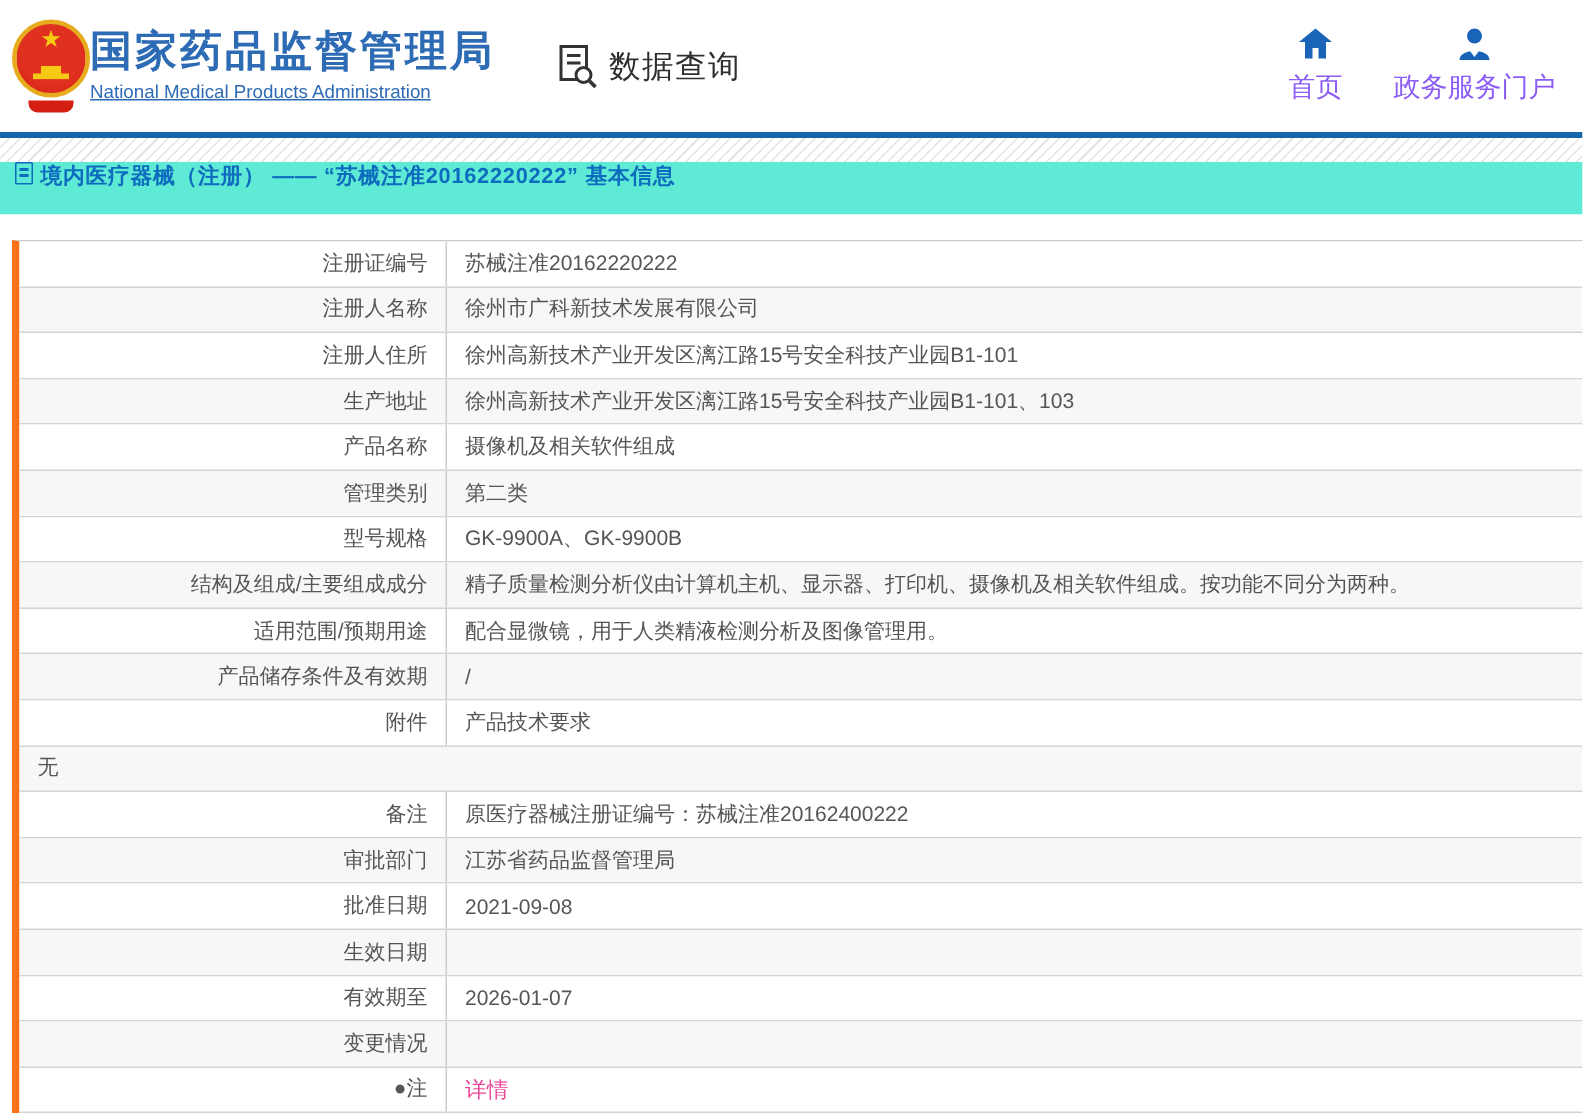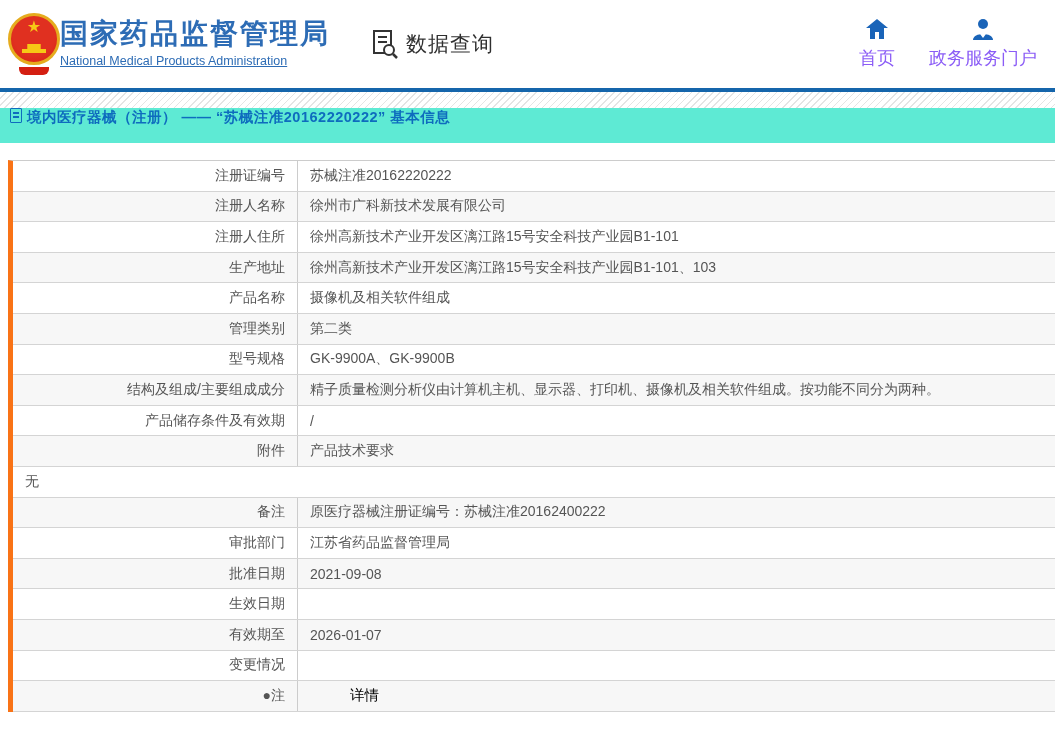--- a/index.html
+++ b/index.html
@@ -51,21 +51,21 @@
   .gap { height:17px; background:#fff; }
   .info-table { margin-left:8px; width:calc(100% - 8px);
     border-top:1px solid #cccccc; border-left:5px solid #f97316; }
   .t-row { display:flex; height:30.6px; border-bottom:1px solid #d4d4d4; background:#fff; }
   .t-row:nth-child(even) { background:#f7f7f7; }
   .t-label { width:285px; flex:0 0 auto; border-right:1px solid #cccccc;
     display:flex; align-items:center; justify-content:flex-end; padding-right:12px;
     color:#555; font-size:14px; }
   .t-value { flex:1; display:flex; align-items:center; padding-left:12px;
     color:#555; font-size:14px; }
-  .t-value a { color:#000000; text-decoration:none; font-size:14.5px;margin-left:40px; }
+  .t-value a { color:#ec4899; text-decoration:none; font-size:14.5px; }
 </style>
 </head>
 <body>
 
 <div class="header">
   <div class="emblem">
     <div class="disc">
         <div class="star">★</div>
         <div class="gate"></div>
       </div>
@@ -140,20 +140,24 @@
     </div>
   <div class="t-row">
       <div class="t-label">型号规格</div>
       <div class="t-value">GK-9900A、GK-9900B</div>
     </div>
   <div class="t-row">
       <div class="t-label">结构及组成/主要组成成分</div>
       <div class="t-value">精子质量检测分析仪由计算机主机、显示器、打印机、摄像机及相关软件组成。按功能不同分为两种。</div>
     </div>
   <div class="t-row">
+      <div class="t-label">适用范围/预期用途</div>
+      <div class="t-value">配合显微镜，用于人类精液检测分析及图像管理用。</div>
+    </div>
+  <div class="t-row">
       <div class="t-label">产品储存条件及有效期</div>
       <div class="t-value">/</div>
     </div>
   <div class="t-row">
       <div class="t-label">附件</div>
       <div class="t-value">产品技术要求</div>
     </div>
   <div class="t-row">
       <div class="t-value">无</div>
     </div>

